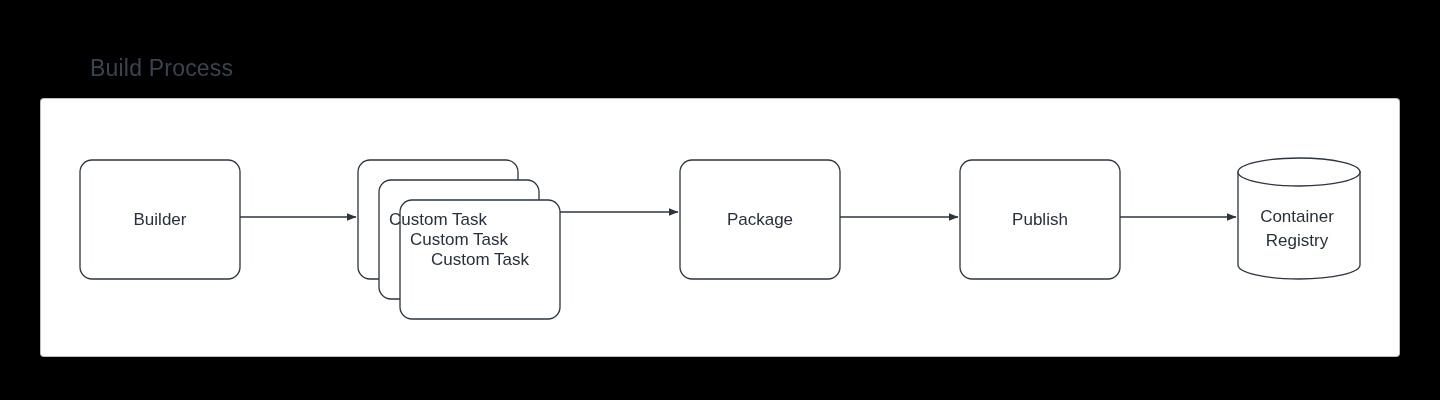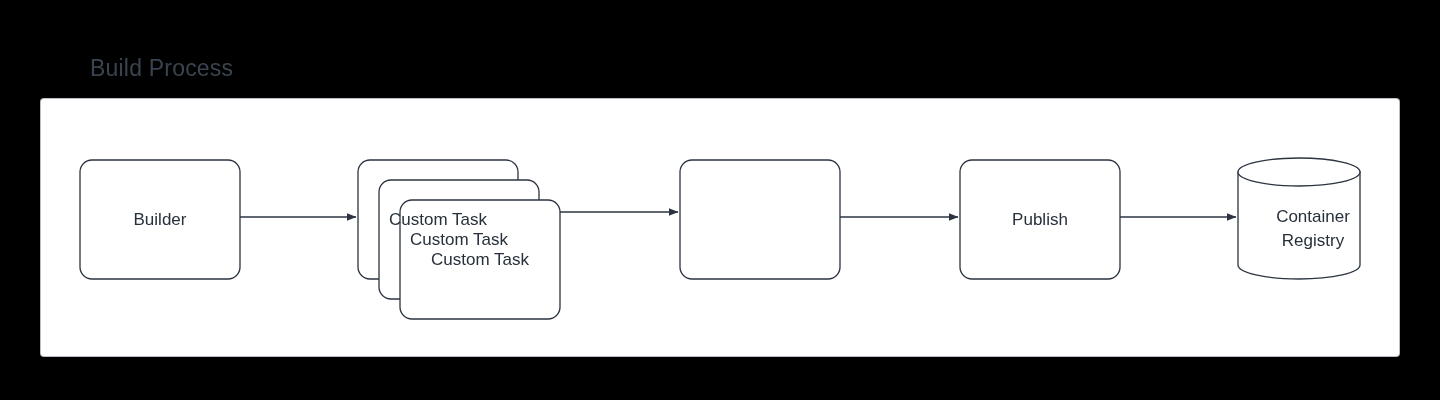--- a/index.html
+++ b/index.html
@@ -99,19 +99,20 @@
   </svg>
 
   <div class="node-label" style="left:80px; top:160px; width:160px; height:119px;border-radius:17px;">Builder</div>
 
   <div class="node-label" style="left:358px; top:160px; width:160px; height:119px; clip-path: polygon(0 0, 21px 0, 21px 20px, 100% 20px, 100% 100%, 0 100%);">Custom Task</div>
 
   <div class="node-label" style="left:379px; top:180px; width:160px; height:119px; clip-path: polygon(0 0, 21px 0, 21px 20px, 100% 20px, 100% 100%, 0 100%);">Custom Task</div>
 
   <div class="node-label" style="left:400px; top:200px; width:160px; height:119px;">Custom Task</div>
 
+  <div class="node-label" style="left:680px; top:160px; width:160px; height:119px;">Package</div>
 
   <div class="node-label" style="left:960px; top:160px; width:160px; height:119px;">Publish</div>
 
-  <div class="node-label" style="left:1238px; top:178px; width:118px; height:101px;margin-left:16px;">Container
+  <div class="node-label" style="left:1238px; top:178px; width:118px; height:101px;">Container
 Registry</div>
 
 </div>
 
 </body></html>

